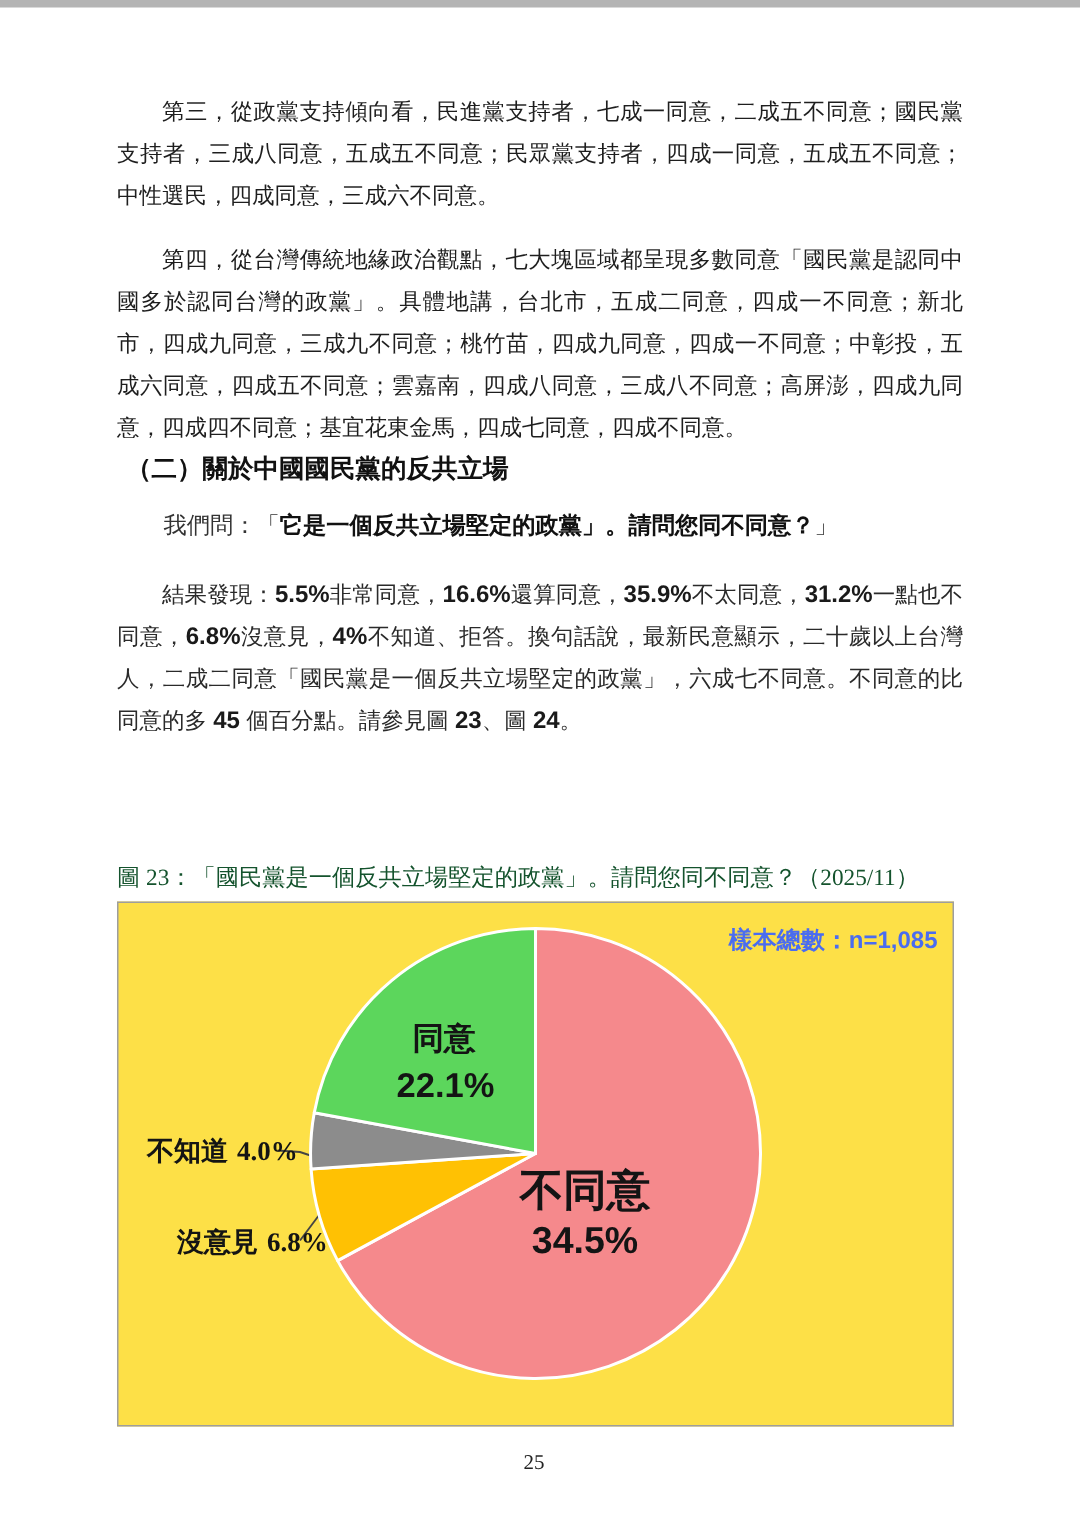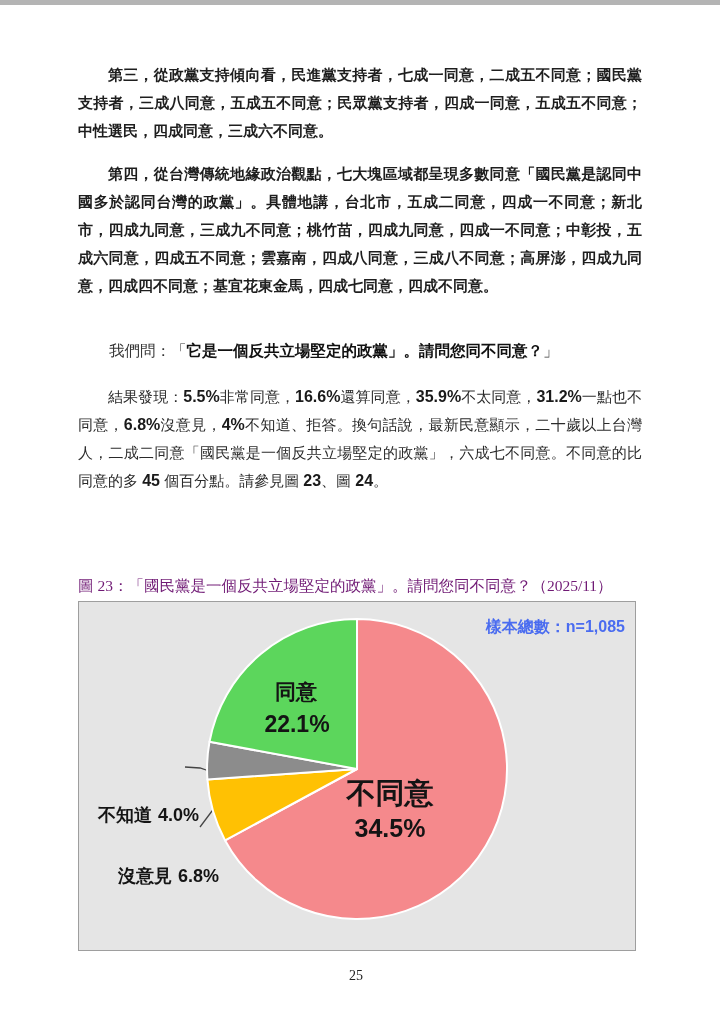--- a/index.html
+++ b/index.html
@@ -7,61 +7,61 @@
     position:relative; width:720px; height:1024px; background:#ffffff;
     overflow:hidden; font-family:"Liberation Serif","DejaVu Serif",serif;
   }
   .scan-strip { position:absolute; top:0; left:0; width:720px; height:5px; background:#b4b4b4; }
 
   .para {
     position:absolute; left:78px; width:564px; margin:0;
     font-size:15px; line-height:28px; color:#1e1e1e;
     text-align:justify; text-indent:2em;
   }
-  .serif { font-family:"Liberation Serif","DejaVu Serif",serif;font-weight:bold; }
+  .serif { font-family:"Liberation Serif","DejaVu Serif",serif; }
   .sans  { font-family:"Liberation Sans","DejaVu Sans",sans-serif; color:#2a2a2a; }
 
   .heading {
     position:absolute; left:84px; width:560px; margin:0;
     font-size:17px; font-weight:700; color:#111;
     font-family:"Liberation Serif","DejaVu Serif",serif;
   }
   .question {
     position:absolute; left:78px; width:564px; margin:0; text-indent:2em;
     font-size:15.5px; line-height:26px; color:#333;
     font-family:"Liberation Sans","DejaVu Sans",sans-serif;
   }
   .qbold { font-weight:700; color:#111; }
   .num { font-family:"Liberation Sans","DejaVu Sans",sans-serif; font-weight:700; font-size:16px; color:#1a1a1a; }
   .note { font-style:italic; color:#222; }
 
   .caption {
     position:absolute; left:78px; width:564px; margin:0;
-    font-size:15.5px; line-height:24px; color:#701a75;
+    font-size:15.5px; line-height:24px; color:#14532d;
     font-family:"Liberation Serif","DejaVu Serif",serif;
   }
 
   .chart-box {
     position:absolute; left:78px; top:601px; width:556px; height:348px;
-    background:#e5e5e5; border:1px solid #9e9e9e; box-sizing:content-box;
+    background:#fde047; border:1px solid #9e9e9e; box-sizing:content-box;
   }
   .chart-box svg { position:absolute; left:0; top:0; }
 
   .pie-label {
     position:absolute; transform:translate(-50%,-50%);
     font-family:"Liberation Sans","DejaVu Sans",sans-serif;
     font-weight:700; color:#141414; white-space:nowrap;
   }
   .lbl-agree      { left:217px; top:90px;  font-size:21px; }
   .pct-agree      { left:218px; top:122px; font-size:23px; }
   .lbl-disagree   { left:311px; top:192px; font-size:29px; }
   .pct-disagree   { left:311px; top:226px; font-size:25px; }
   .lbl-outside {
-    position:absolute; font-family:Liberation Sans, sans-serif;
-    font-weight:700; font-size:18px; color:#141414; white-space:nowrap;margin-top:48px;
+    position:absolute; font-family:Liberation Serif, serif;
+    font-weight:700; font-size:18px; color:#141414; white-space:nowrap;
   }
   .lbl-dk        { left:19px; top:153px; }
   .lbl-noopinion { left:39px; top:214px;text-align:center; }
   .lbl-outside .pct-part { margin-left:6px; }
 
   .sample-note {
     position:absolute; top:15px; right:10px;
     font-family:"Liberation Sans","DejaVu Sans",sans-serif;
     font-weight:700; font-size:16px; color:#4A6CF0;
   }
@@ -76,20 +76,21 @@
 <body>
 
 <div class="page">
 
   <div class="scan-strip"></div>
 
   <p class="para serif" style="top:61px"><span>第三，從政黨支持傾向看，民進黨支持者，七成一同意，二成五不同意；國民黨支持者，三成八同意，五成五不同意；民眾黨支持者，四成一同意，五成五不同意；中性選民，四成同意，三成六不同意。</span></p>
 
   <p class="para serif" style="top:160px"><span>第四，從台灣傳統地緣政治觀點，七大塊區域都呈現多數同意「國民黨是認同中國多於認同台灣的政黨」。具體地講，台北市，五成二同意，四成一不同意；新北市，四成九同意，三成九不同意；桃竹苗，四成九同意，四成一不同意；中彰投，五成六同意，四成五不同意；雲嘉南，四成八同意，三成八不同意；高屏澎，四成九同意，四成四不同意；基宜花東金馬，四成七同意，四成不同意。</span></p>
 
+  <h3 class="heading" style="top:301px">（二）關於中國國民黨的反共立場</h3>
 
   <p class="question" style="top:338px"><span>我們問：「</span><span class="qbold">它是一個反共立場堅定的政黨」。請問您同不同意？</span><span>」</span></p>
 
   <p class="para sans" style="top:383px"><span>結果發現：</span><span class="num">5.5%</span><span>非常同意，</span><span class="num">16.6%</span><span>還算同意，</span><span class="num">35.9%</span><span>不太同意，</span><span class="num">31.2%</span><span>一點也不同意，</span><span class="num">6.8%</span><span>沒意見，</span><span class="num">4%</span><span>不知道、拒答。換句話說，最新民意顯示，二十歲以上台灣人，二成二同意「國民黨是一個反共立場堅定的政黨」，六成七不同意。不同意的比同意的多 </span><span class="num">45</span><span> 個百分點。請參見圖 </span><span class="num">23</span><span>、圖 </span><span class="num">24</span><span>。</span></p>
 
 
   <p class="caption" style="top:574px">圖 23：「國民黨是一個反共立場堅定的政黨」。請問您同不同意？（2025/11）</p>
 
   <div class="chart-box">
     <svg id="pie-svg" width="556" height="348" viewBox="0 0 556 348">

